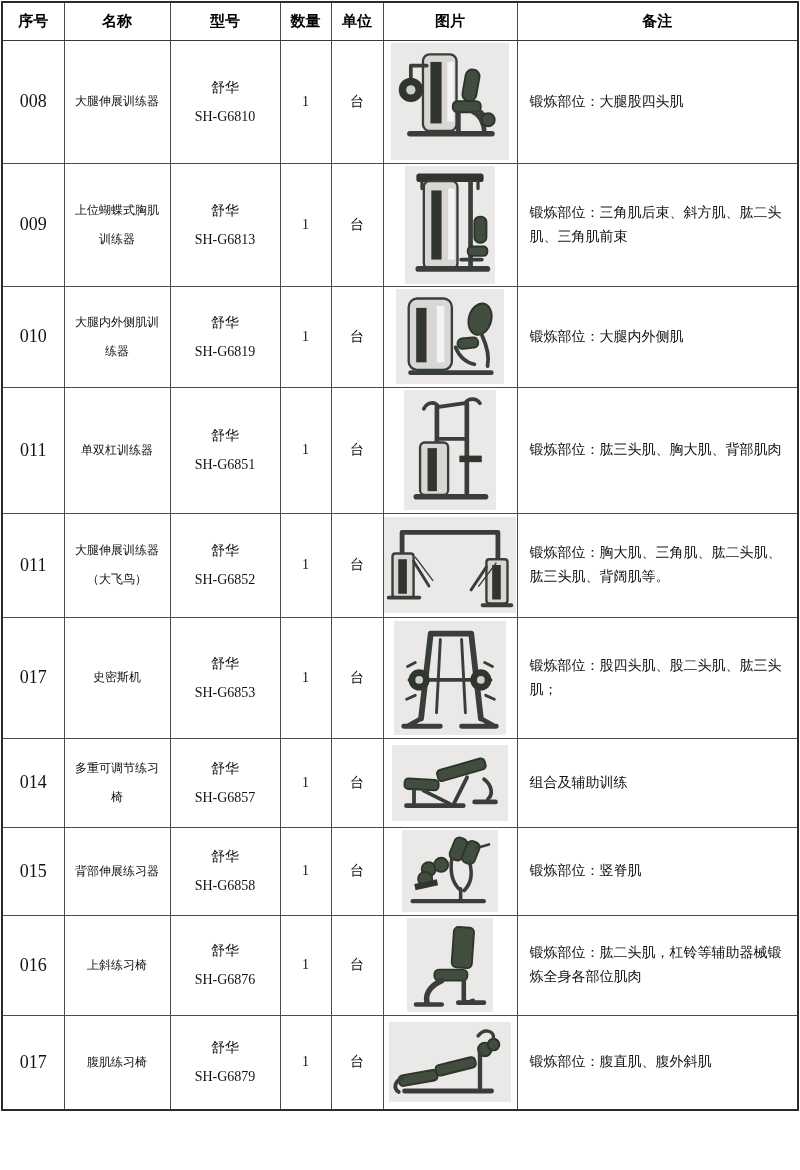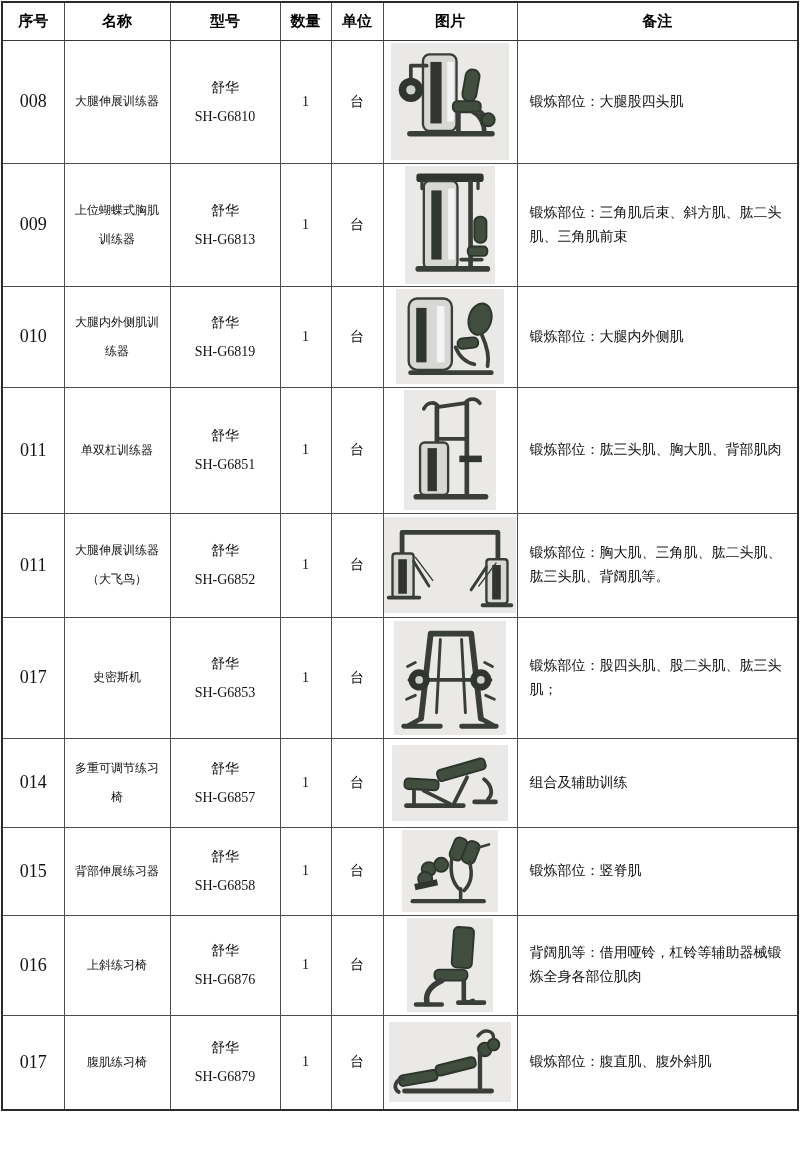--- a/index.html
+++ b/index.html
@@ -282,21 +282,21 @@
       <div class="photo ph016">
         <svg width="82" height="90" viewBox="0 0 86 98">
           <rect class="pad" x="46" y="8" width="22" height="44" rx="5" transform="rotate(4 57 30)"></rect>
           <rect class="pad" x="26" y="54" width="36" height="12" rx="5"></rect>
           <path class="fr" d="M34 66 C20 72 16 82 18 90" stroke-width="6"></path>
           <path class="fr" d="M58 66 V86 C58 90 63 91 68 88" stroke-width="5"></path>
           <path class="fr" d="M6 92 H34 M52 90 H80" stroke-width="5"></path>
         </svg>
       </div>
     </td>
-    <td class="c-remark">背阔肌等：借用哑铃，杠铃等辅助器械锻炼全身各部位肌肉</td>
+    <td class="c-remark">锻炼部位：肱二头肌，杠铃等辅助器械锻炼全身各部位肌肉</td>
   </tr>
 
   <tr class="r9">
     <td class="c-no">017</td>
     <td class="c-name">腹肌练习椅</td>
     <td class="c-model">
       <div>舒华</div>
       <div>SH-G6879</div>
     </td>
     <td class="c-qty">1</td>

